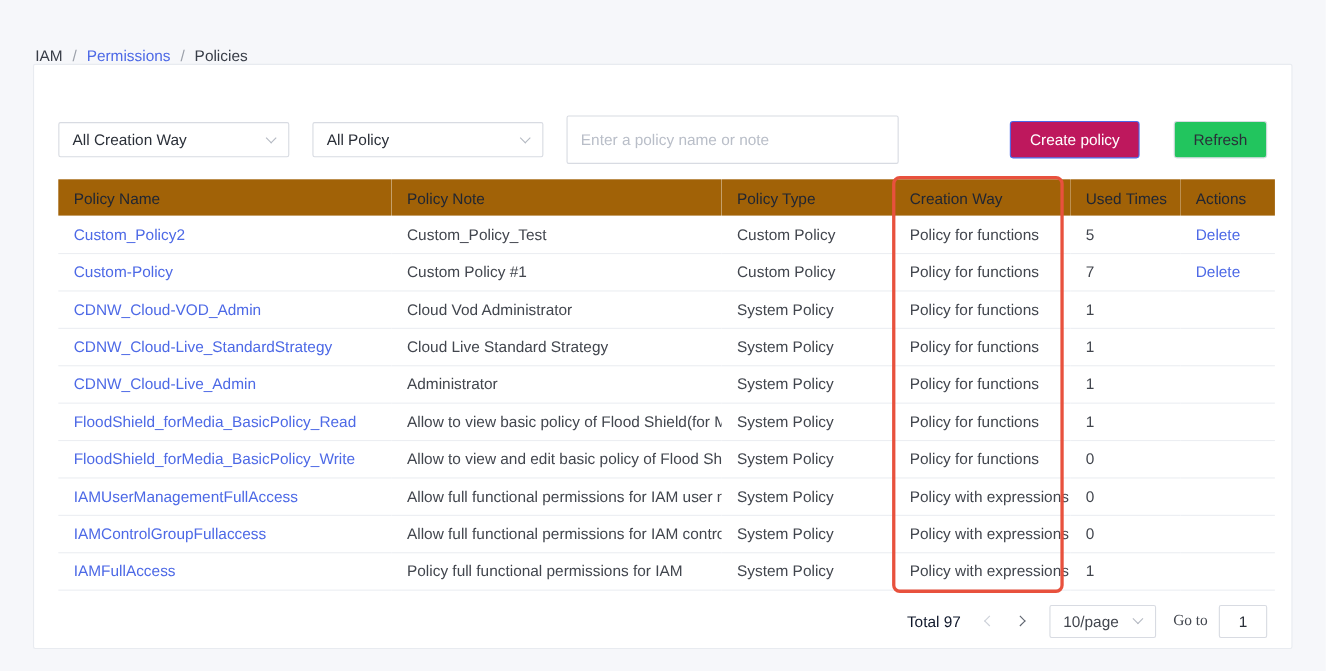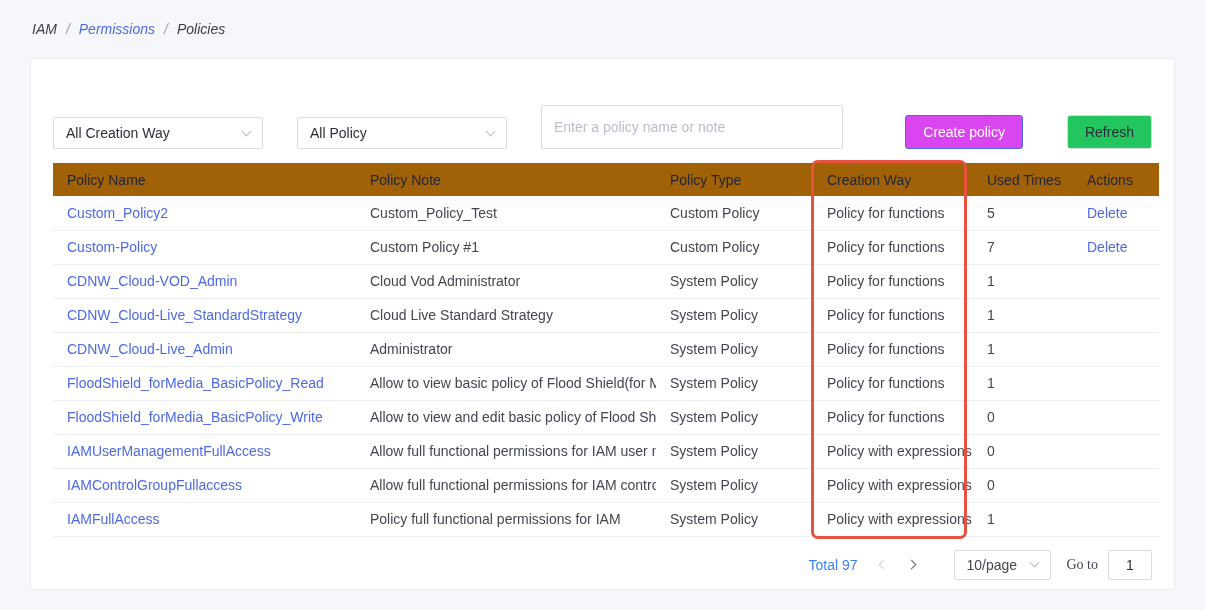--- a/index.html
+++ b/index.html
@@ -1,54 +1,54 @@
 <!DOCTYPE html>
 <html><head>
 <meta charset="utf-8">
 <style>
   * { margin:0; padding:0; box-sizing:border-box; }
   html,body { width:1205px; height:610px; background:#f6f7fa; font-family:"Liberation Sans", sans-serif; font-size:14px; color:#42464e; overflow:hidden; }
 
-  .breadcrumb { height:58px; display:flex; align-items:center; padding:0 32px; gap:9px; font-size:14px;font-style:italic; }
+  .breadcrumb { height:58px; display:flex; align-items:flex-end; padding:0 32px; gap:9px; font-size:14px; }
   .breadcrumb .crumb { color:#383d47; }
   .breadcrumb .sep { color:#9ba0aa; }
   .breadcrumb .link-crumb { color:#4d69e6; cursor:pointer; }
 
   .card { margin:0 30px; height:532px; background:#fff; border:1px solid #e8ebf0; border-radius:2px; padding:46px 22px 0 22px; }
 
-  .filters { display:flex; align-items:flex-end; gap:34px; }
+  .filters { display:flex; align-items:center; gap:21px; }
   .select { width:210px; height:32px; border:1px solid #d8dbe2; border-radius:2px; background:#fff; display:flex; align-items:center; justify-content:space-between; padding:0 12px; color:#2a2f38; cursor:pointer; }
   .search { width:302px; height:44px; border:1px solid #d8dbe2; border-radius:2px; padding:0 12px; font-family:"Liberation Sans", sans-serif; font-size:14px; color:#2a2f38; outline:none; }
   .search::placeholder { color:#b9bec8; }
   .btn { height:34px; border-radius:3px; font-family:"Liberation Sans", sans-serif; font-size:14px; cursor:pointer; padding:0 17px; }
-  .btn.primary { margin-left:auto; background:#d946ef; border:1px solid #4a68e8; color:#fff; }
+  .btn.primary { margin-left:auto; background:#be185d; border:1px solid #4a68e8; color:#fff; }
   .btn.plain { margin-left:10px; background:#22c55e; border:1px solid #d8dbe2; color:#2a2f38; }
 
   .chev { display:inline-block; width:7px; height:7px; border-right:1.5px solid #b4b9c2; border-bottom:1.5px solid #b4b9c2; }
   .chev.down { transform:rotate(45deg); margin-top:-4px; }
   .chev.left { transform:rotate(135deg); }
   .chev.right { transform:rotate(-45deg); }
 
   .table-wrap { position:relative; margin-top:14px; }
   table { border-collapse:collapse; table-layout:fixed; width:1106px; }
   thead th { background:#a16207; height:33px; text-align:left; font-weight:500; color:#212632; padding:0 8px 0 14px; font-size:14px; white-space:nowrap; overflow:hidden; }
   tbody td { height:34px; border-bottom:1px solid #eceef2; padding:0 8px 0 14px; color:#42464e; font-size:14px; white-space:nowrap; overflow:hidden; }
   a.link { color:#4d69e6; text-decoration:none; cursor:pointer; }
 
   .highlight-box { position:absolute; left:758px; top:-3px; width:156px; height:379px; border:3px solid #e8513d; border-radius:7px; pointer-events:none; }
 
   .pagination { margin-top:12px; height:32px; display:flex; align-items:center; justify-content:flex-end; }
-  .pagination .total { color:#3b82f6; margin-right:12px; }
+  .pagination .total { color:#0f172a; margin-right:12px; }
   .page-btn { width:28px; height:28px; display:inline-flex; align-items:center; justify-content:center; cursor:pointer; }
   .page-btn.prev .chev { border-color:#ccd0d8; }
   .page-btn.next .chev { border-color:#5f6570; }
   .page-num { display:inline-block; width:28px; margin:0 4px; text-align:center; color:#42464e; cursor:pointer; }
   .page-num.active { color:#4a68e8; }
   .page-num.ellipsis { color:#8a8f99; letter-spacing:1px; font-size:12px; }
-  .select.small { width:97px; height:30px; margin-left:28px; color:#42464e;text-align:right; }
+  .select.small { width:97px; height:30px; margin-left:12px; color:#42464e;text-align:right; }
   .goto-label { margin:0 10px 0 16px; color:#42464e;font-family:Liberation Serif, serif; }
   .goto-input { width:44px; height:30px; border:1px solid #d8dbe2; border-radius:2px; text-align:center; font-family:"Liberation Sans", sans-serif; font-size:14px; color:#2a2f38; outline:none; }
 </style>
 </head>
 <body>
 
 <div class="breadcrumb">
   <span class="crumb">IAM</span>
   <span class="sep">/</span>
   <span class="link-crumb">Permissions</span>

